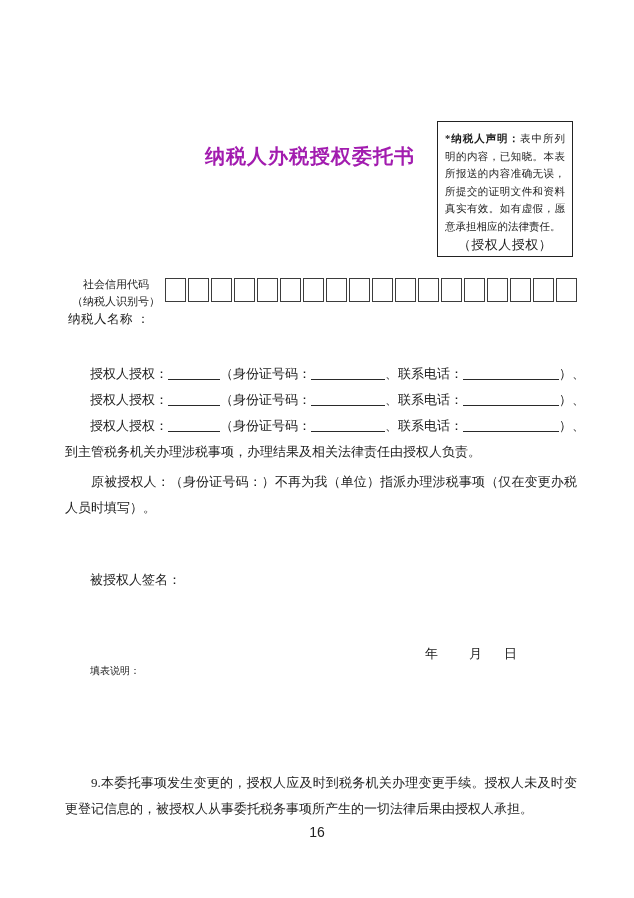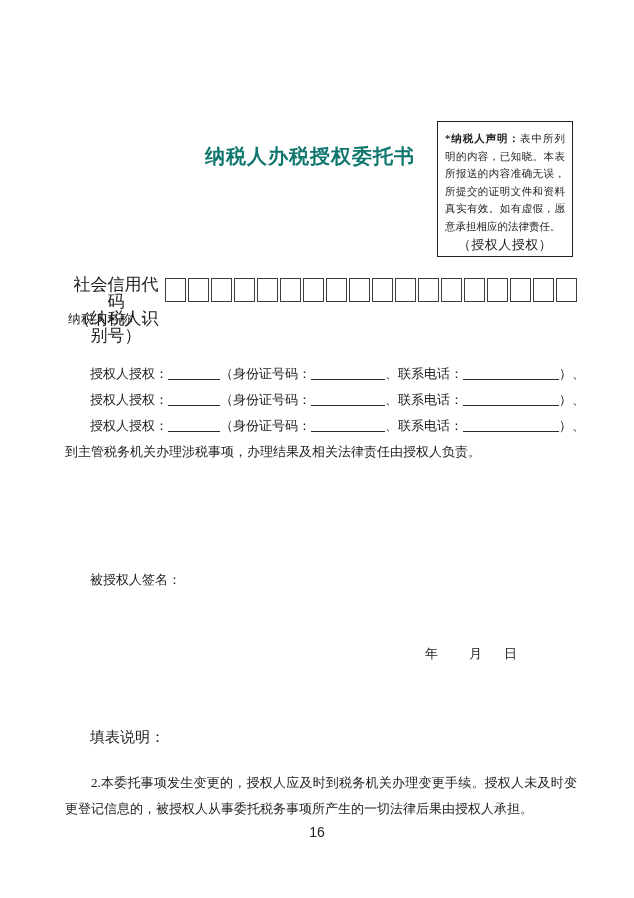--- a/index.html
+++ b/index.html
@@ -15,21 +15,21 @@
     background: #ffffff;
     overflow: hidden;
   }
   .abs { position: absolute; }
 
   .doc-title {
     left: 150px; top: 143px; width: 320px;
     text-align: center;
     font-size: 20px; font-weight: 700;
     letter-spacing: 1px;
-    color: #0f766e;
+    color: #a21caf;
   }
 
   
   .fill-date-row {
     left: 130px; top: 190px;
     display: flex; align-items: center;
     font-size: 11.5px;
   }
   .fill-date-row .lbl { margin-right: 9px; letter-spacing: 1px; }
   .boxgroup { display: flex; align-items: center; }
@@ -56,21 +56,21 @@
     text-align: center;
     font-size: 13px;
     margin-top: 1px;
     letter-spacing: 0.5px;
   }
 
   
   .code-label {
     left: 66px; top: 276px; width: 100px;
     text-align: center;
-    font-size: 17px; line-height: 17px;
+    font-size: 11px; line-height: 17px;
   }
   .code-boxes {
     left: 165px; top: 278px;
     display: flex;
   }
   .code-boxes .cell { width: 21px; height: 24px; margin-right: 2px; border-width: 1.4px; }
   .taxpayer-name { left: 68px; top: 311px; font-size: 12.5px; letter-spacing: 0.5px; }
 
   
   .auth-line {
@@ -100,21 +100,21 @@
   }
 
   .sig-authorizer { left: 90px; top: 545px; font-size: 13px; }
   .sig-authorized { left: 90px; top: 571px; font-size: 13px; }
 
   .sign-date { left: 425px; top: 645px; font-size: 13px; }
   .sign-date span { margin-right: 0; }
   .sign-date .y { margin-right: 31px; }
   .sign-date .m { margin-right: 22px; }
 
-  .notes-heading { left: 90px; top: 728px; font-size: 15px; }
+  .notes-heading { left: 90px; top: 664px; font-size: 10px; }
   .note-item {
     left: 65px; width: 512px;
     font-size: 13px; line-height: 26px;
     text-indent: 2em; text-align: justify;
   }
   .note-1 { top: 718px; }
   .note-2 { top: 770px; }
 
   .page-number {
     left: 0; right: 0; top: 824px;
@@ -169,25 +169,26 @@
   </div>
   <div class="abs auth-line auth-line-2">
     <span>授权人授权：</span><span class="blank blank-name"></span><span>（身份证号码：</span><span class="blank blank-id"></span><span>、联系电话：</span><span class="blank blank-phone"></span><span>）、</span>
   </div>
   <div class="abs auth-line auth-line-3">
     <span>授权人授权：</span><span class="blank blank-name"></span><span>（身份证号码：</span><span class="blank blank-id"></span><span>、联系电话：</span><span class="blank blank-phone"></span><span>）、</span>
   </div>
 
   <div class="abs auth-tail">到主管税务机关办理涉税事项，办理结果及相关法律责任由授权人负责。</div>
 
+  <div class="abs prev-agent">原被授权人：（身份证号码：）不再为我（单位）指派办理涉税事项（仅在变更办税人员时填写）。</div>
 
   <div class="abs sig-authorized">被授权人签名：</div>
 
   <div class="abs sign-date">
     <span class="y">年</span><span class="m">月</span><span class="d">日</span>
   </div>
 
   <div class="abs notes-heading">填表说明：</div>
-  <div class="abs note-item note-2">2.本委托事项发生变更的，授权人应及时到税务机关办理变更手续。授权人未及时变更登记信息的，被授权人从事委托税务事项所产生的一切法律后果由授权人承担。</div>
+  <div class="abs note-item note-2">9.本委托事项发生变更的，授权人应及时到税务机关办理变更手续。授权人未及时变更登记信息的，被授权人从事委托税务事项所产生的一切法律后果由授权人承担。</div>
 
   <div class="abs page-number">16</div>
 
 </div>
 
 </body></html>

